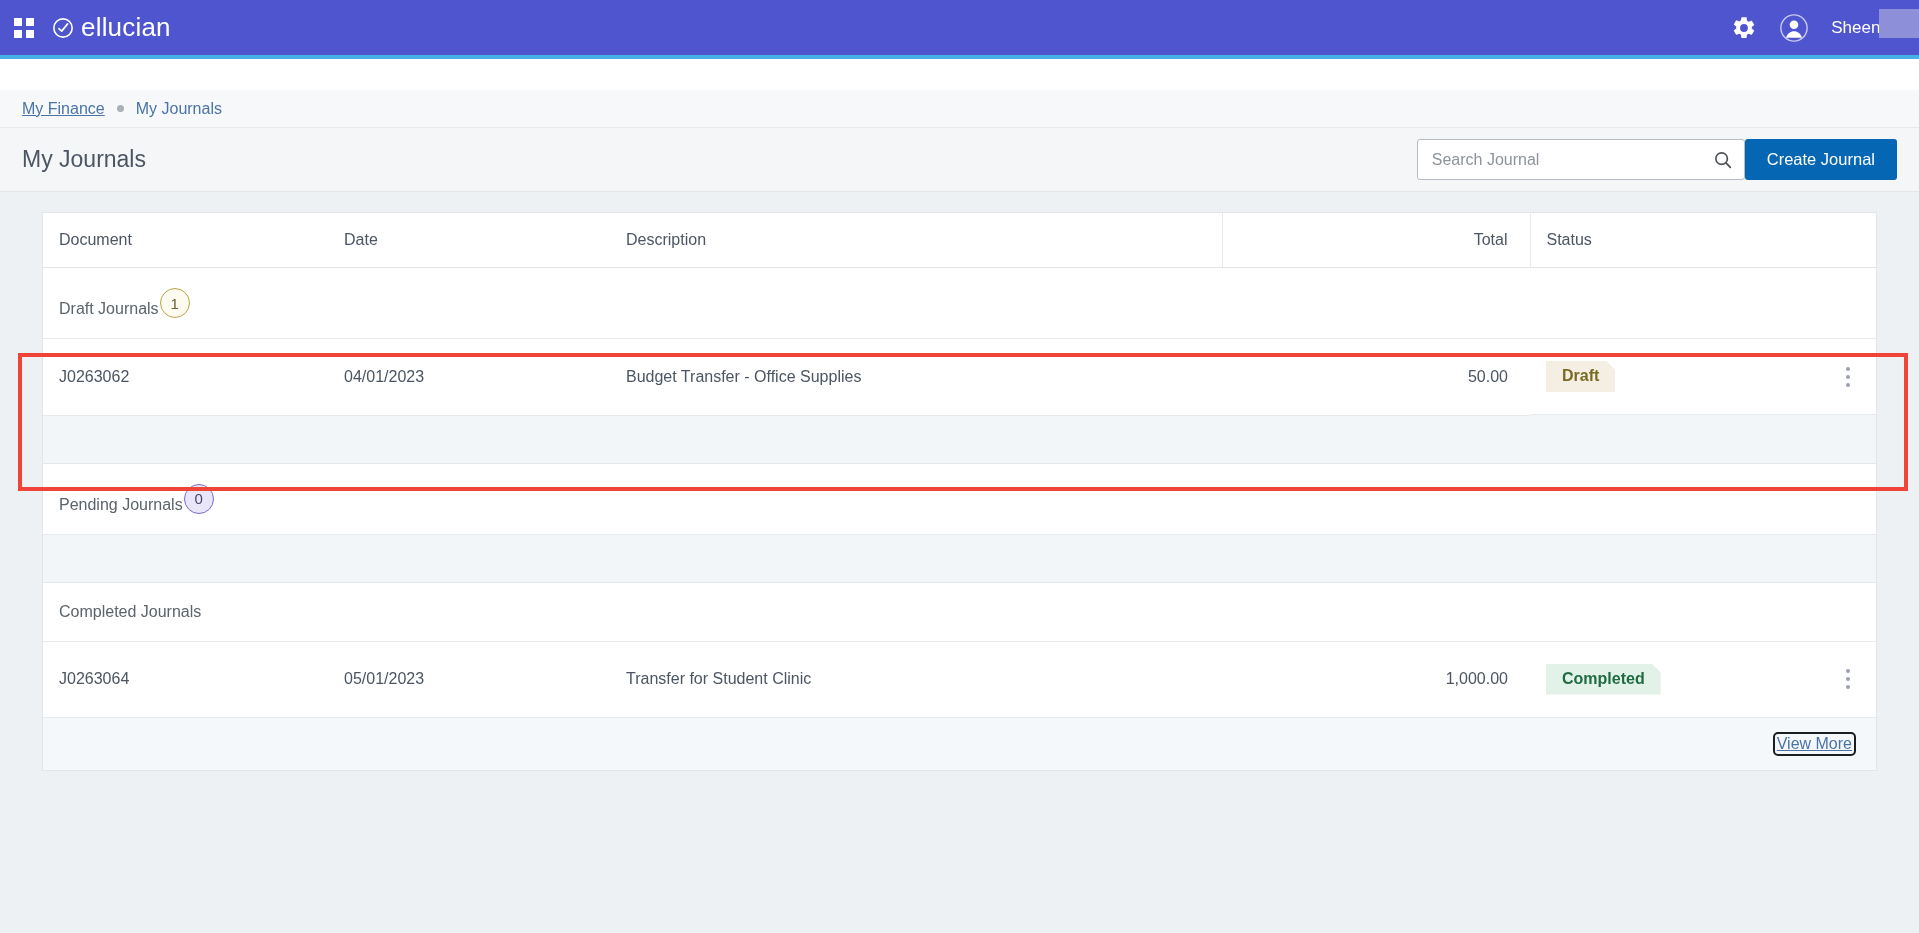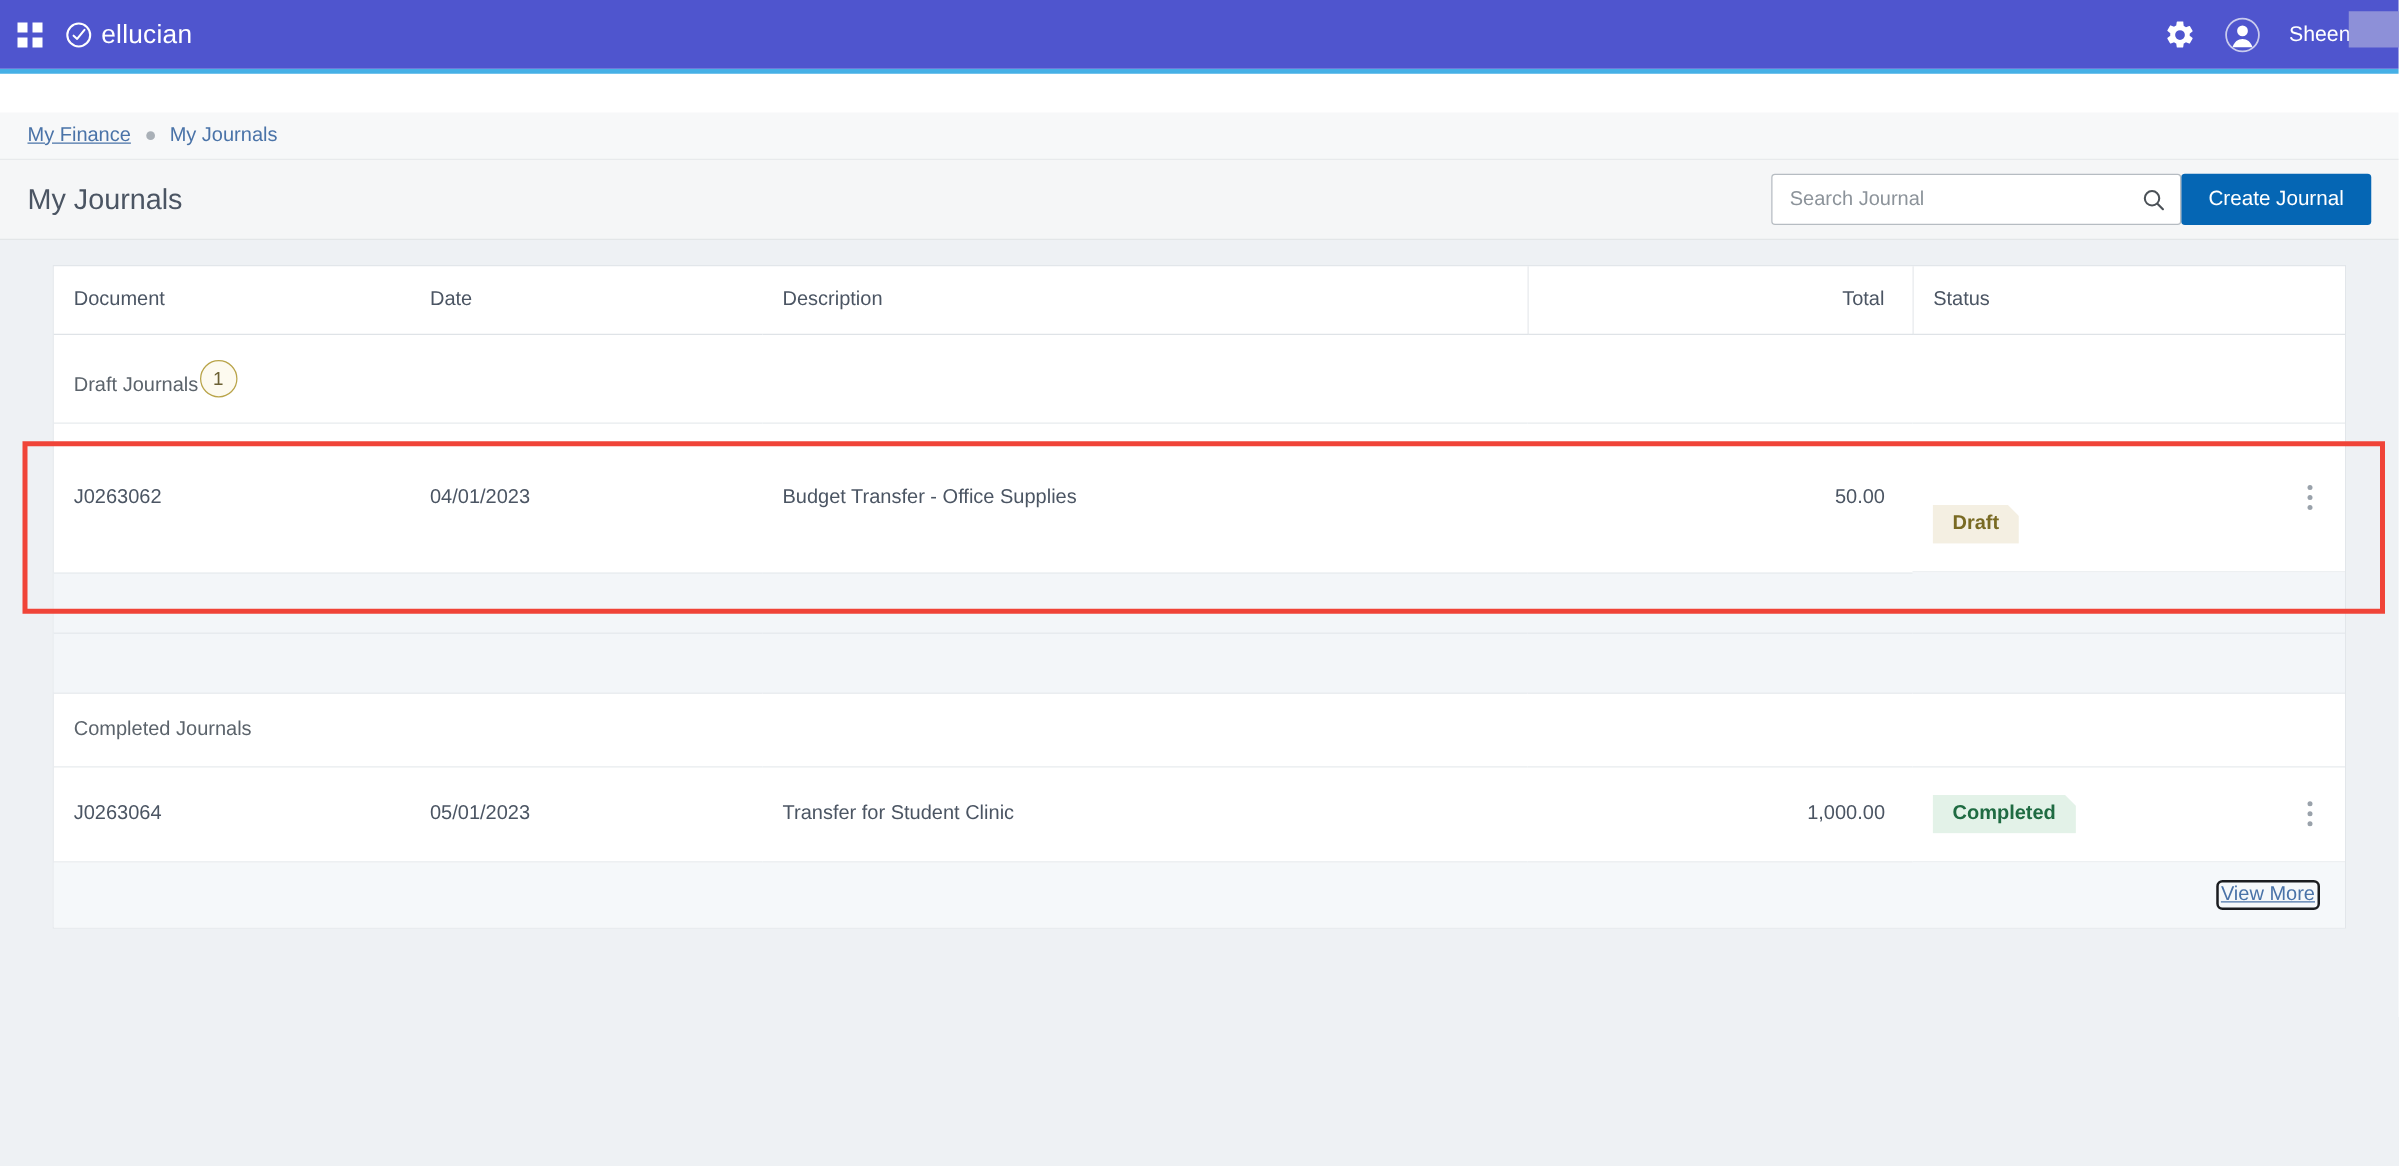--- a/index.html
+++ b/index.html
@@ -27,21 +27,21 @@
     grid-template-columns: 8px 8px;
     grid-template-rows: 8px 8px;
     gap: 4px;
     cursor: pointer;
   }
   .grid-icon i { background: #ffffff; display: block; width: 8px; height: 8px; }
   .brand { display: flex; align-items: center; gap: 7px; cursor: pointer; }
   .brand-mark { width: 22px; height: 22px; }
   .brand-name {
     color: #ffffff;
-    font-size: 21px;
+    font-size: 26px;
     letter-spacing: .2px;
     font-weight: 400;
   }
   .appbar-right {
     margin-left: auto;
     display: flex;
     align-items: center;
     gap: 22px;
     padding-right: 0px;
     height: 100%;
@@ -237,21 +237,20 @@
     display: inline-block;
     font-size: 16px;
     font-weight: bold;
     padding: 7px 16px 8px 16px;
     line-height: 1;
   }
   .badge-draft {
     background: #f4efe2;
     color: #796a23;
     clip-path: polygon(0 0, calc(100% - 9px) 0, 100% 9px, 100% 100%, 0 100%);
-    margin-top: 43px;
   }
   .badge-completed {
     background: #e3f2e8;
     color: #1f6b42;
     clip-path: polygon(0 0, calc(100% - 9px) 0, 100% 9px, 100% 100%, 0 100%);
   }
 
   .kebab {
     display: inline-flex;
     flex-direction: column;
@@ -382,20 +381,26 @@
               <span class="kebab">
                 <i></i>
                 <i></i>
                 <i></i>
               </span>
             </td>
           </tr>
           <tr class="spacer-row">
             <td colspan="5"></td>
           </tr>
+          <tr class="section-row">
+            <td colspan="5"><span class="section-label">
+                <span>Pending Journals</span>
+                <span class="count-badge count-pending">0</span>
+              </span></td>
+          </tr>
           <tr class="spacer-row">
             <td colspan="5"></td>
           </tr>
           <tr class="section-row">
             <td colspan="5"><span class="section-label">
                 <span>Completed Journals</span>
               </span></td>
           </tr>
           <tr>
             <td>J0263064</td>

